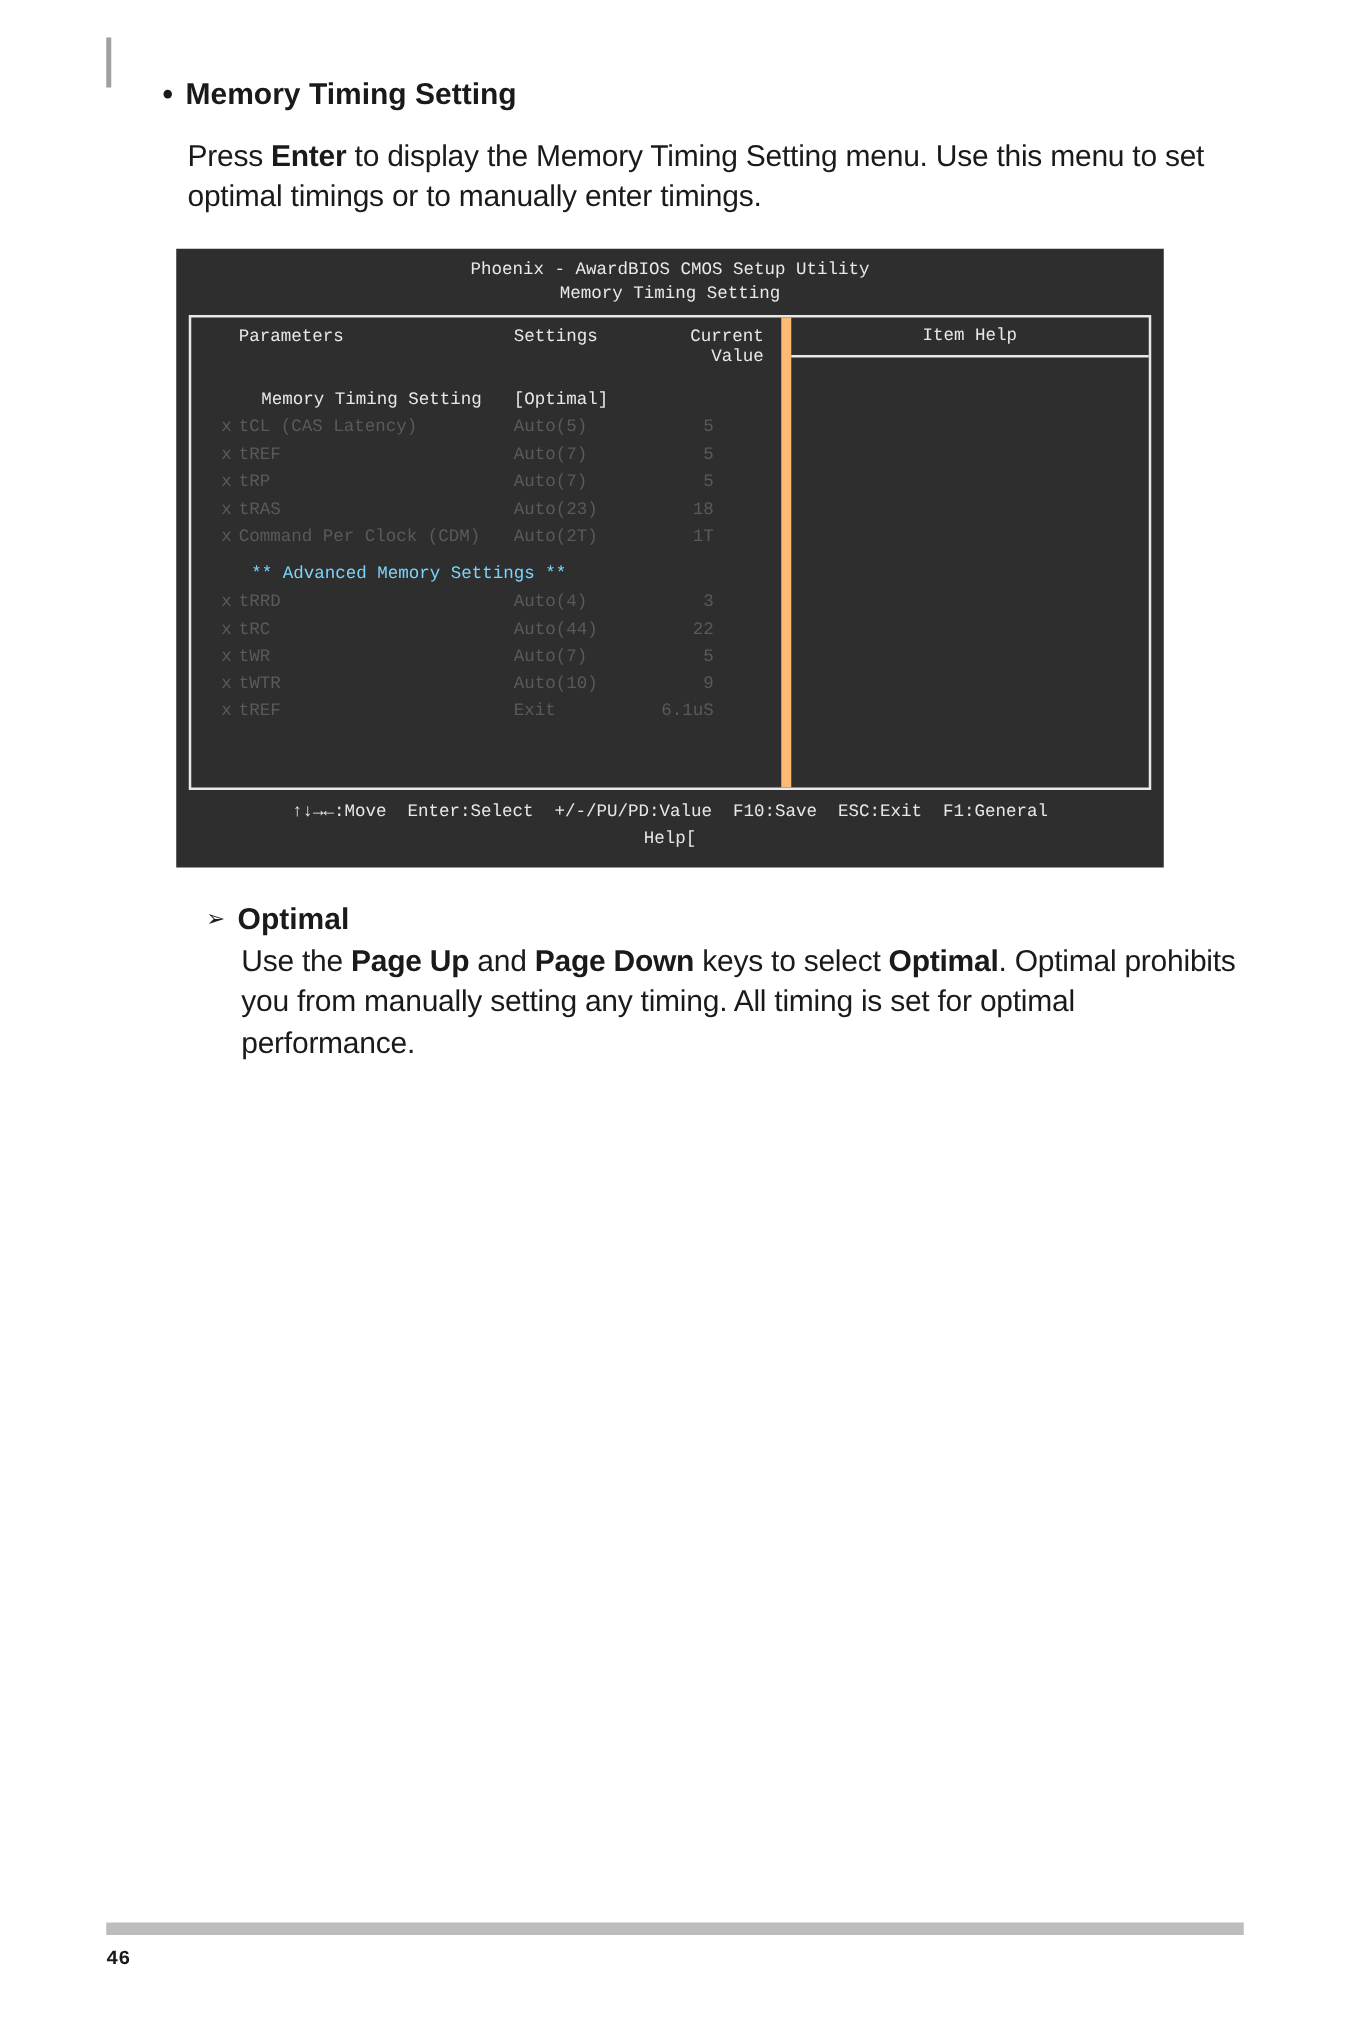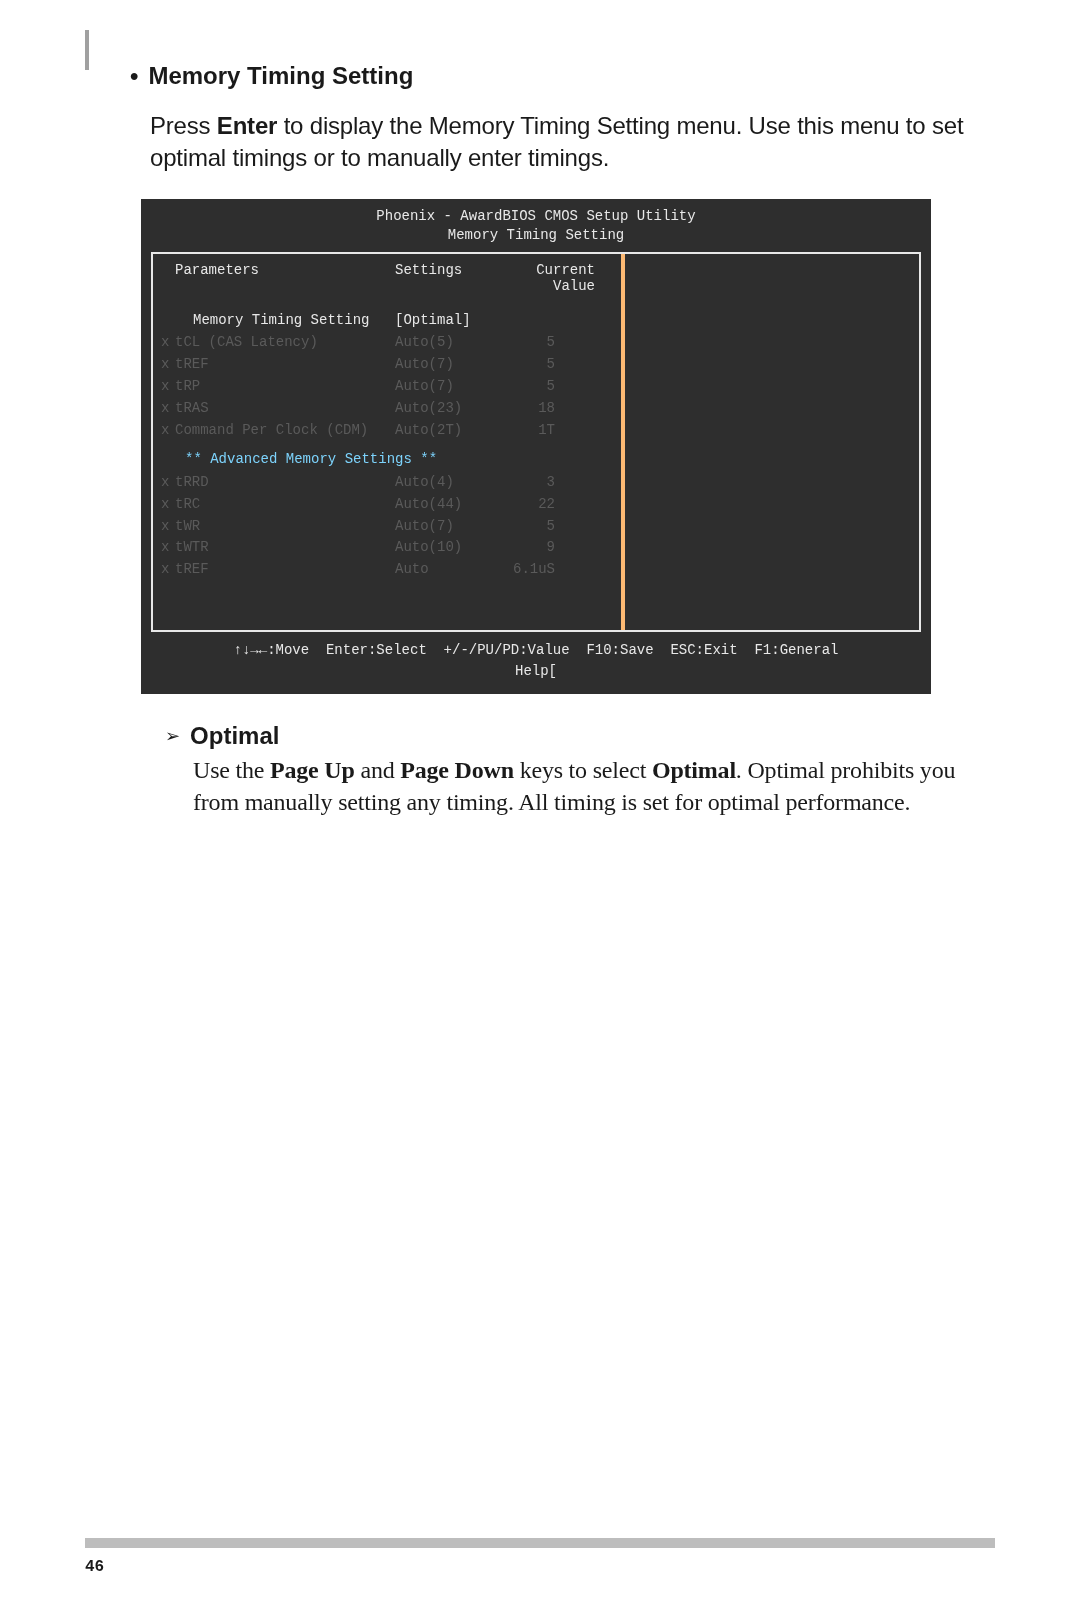--- a/index.html
+++ b/index.html
@@ -73,22 +73,22 @@
     line-height: 1.4;
     margin-bottom: 6px;
   }
   .bios-frame {
     border: 2px solid #e8e8e8;
     display: flex;
     height: 380px;
   }
   .bios-left {
     flex: 1.55;
-    border-right: 4px solid #fdba74;
-    padding: 8px 8px 8px 4px;
+    border-right: 8px solid #fdba74;
+    padding: 8px 8px 8px 20px;
     overflow: hidden;
   }
   .bios-right {
     flex: 1;
     padding: 0;
   }
   .bios-right-header {
     text-align: center;
     padding: 7px 0;
     border-bottom: 2px solid #e8e8e8;
@@ -145,21 +145,20 @@
   .sub-title {
     font-size: 24px;
     font-weight: bold;
   }
   .sub-body {
     font-size: 24px;
     line-height: 1.35;
     margin-left: 28px;
     margin-top: 4px;
     letter-spacing: -0.2px;
-    font-family: Liberation Serif, serif;
   }
 
   .footer-rule {
     position: absolute;
     left: 85px;
     bottom: 72px;
     width: 910px;
     height: 10px;
     background: #bdbdbd;
   }
@@ -259,26 +258,27 @@
             </div>
             <div class="bios-row dim">
               <span class="p">x</span>
               <span class="c1">tWTR</span>
               <span class="c2">Auto(10)</span>
               <span class="c3">9</span>
             </div>
             <div class="bios-row dim">
               <span class="p">x</span>
               <span class="c1">tREF</span>
-              <span class="c2">Auto</span>
+              <span class="c2">Exit</span>
               <span class="c3">6.1uS</span>
             </div>
           </div>
       </div>
       <div class="bios-right">
+        <div class="bios-right-header">Item Help</div>
       </div>
     </div>
     <div class="bios-footer"><span>↑↓→←:Move  Enter:Select  +/-/PU/PD:Value  F10:Save  ESC:Exit  F1:General</span>
 <span>Help[</span></div>
   </div>
 
   <div class="sub-section">
     <div class="sub-bullet">
       <span class="sub-arrow">➢</span>
       <span class="sub-title">Optimal</span>

